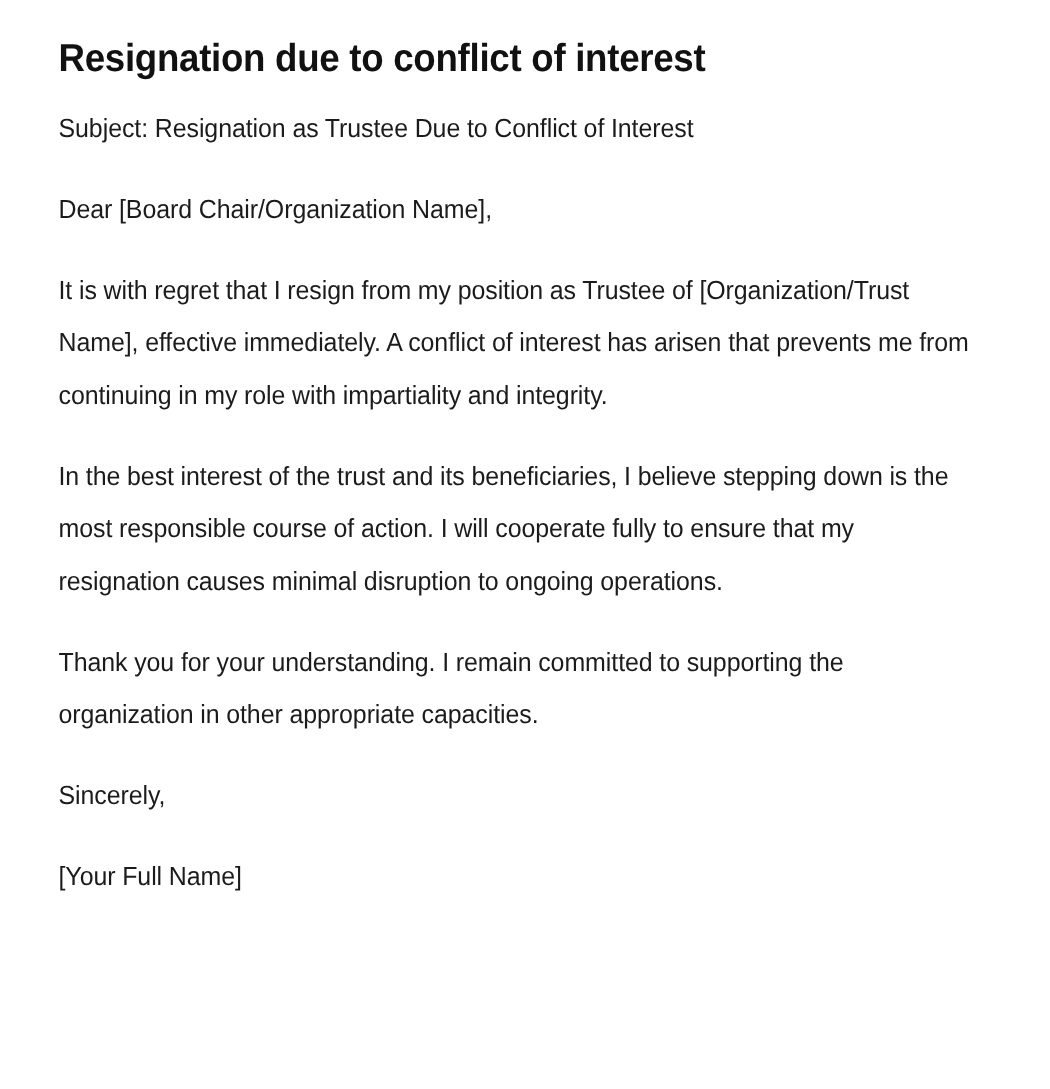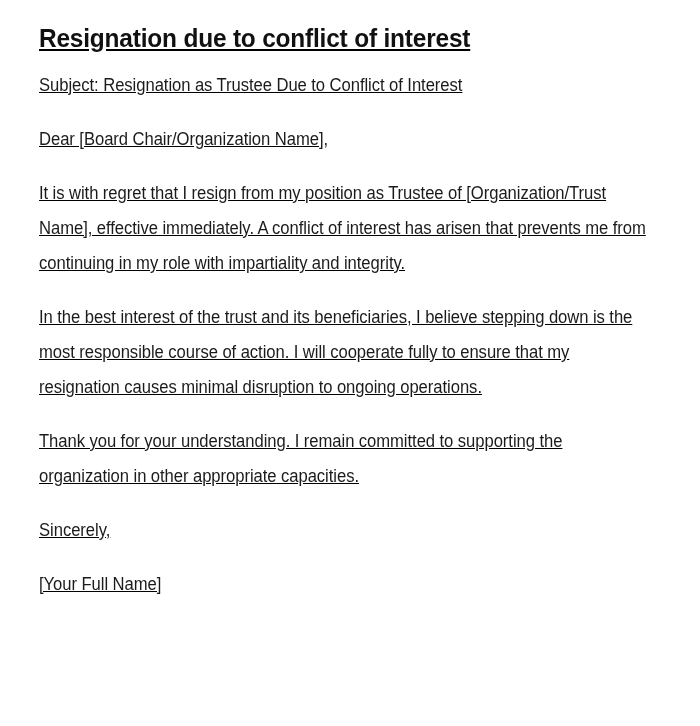--- a/index.html
+++ b/index.html
@@ -23,21 +23,20 @@
     box-sizing: border-box;
     padding: 0;
     position: relative;
   }
 
   .article {
     position: absolute;
     left: 39px;
     top: 22px;
     width: 612px;
-    text-decoration: underline;
   }
 
   .article-title {
     font-family: "Liberation Sans", "DejaVu Sans", sans-serif;
     font-size: 26px;
     font-weight: 700;
     line-height: 32px;
     color: #111111;
     letter-spacing: -0.2px;
     margin: 0 0 14px 0;

